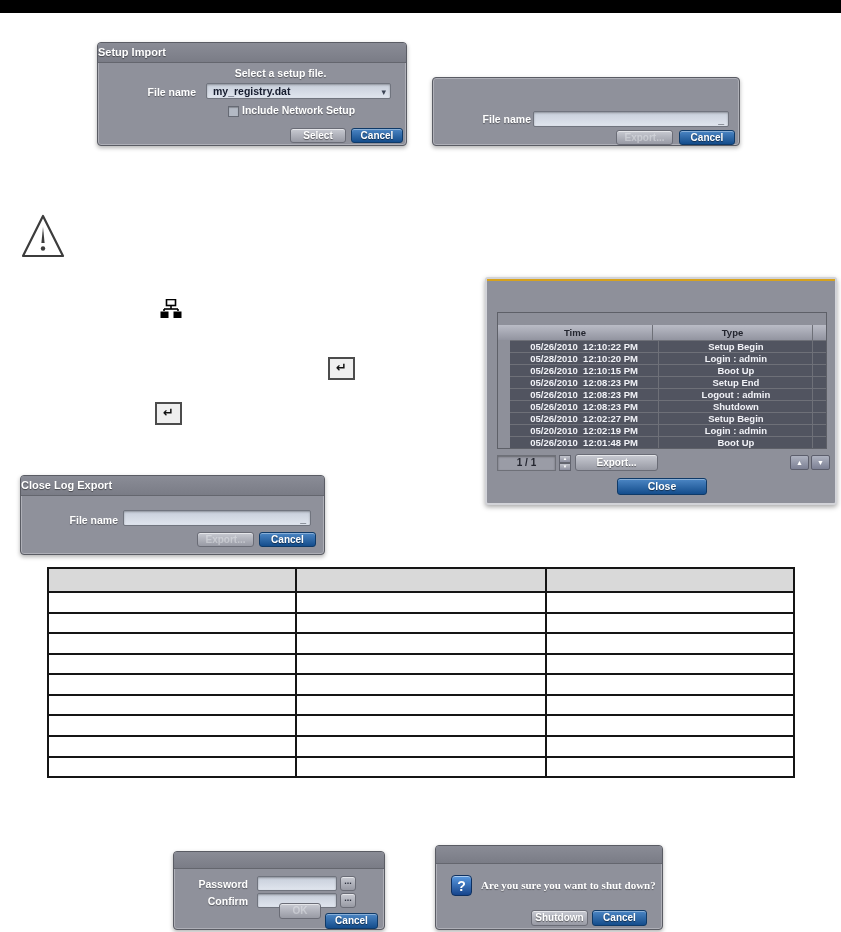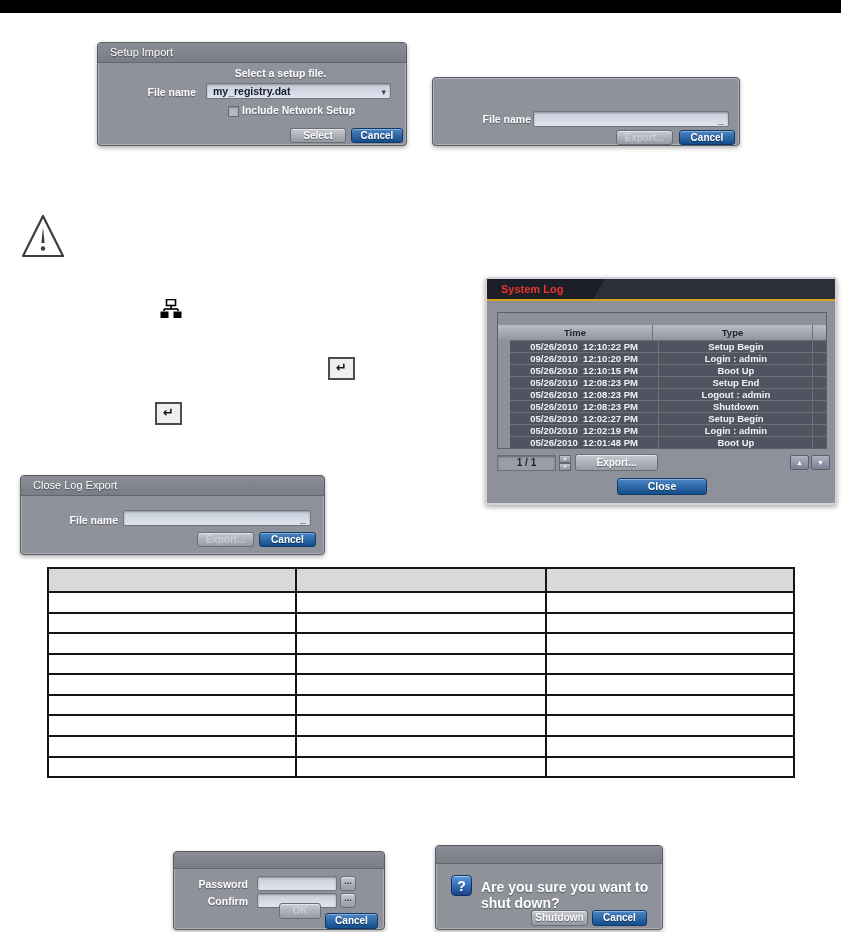--- a/index.html
+++ b/index.html
@@ -3,22 +3,22 @@
 <meta charset="utf-8">
 <style>
   html,body{margin:0;padding:0;}
   body{font-family:"Liberation Sans","DejaVu Sans",sans-serif;}
   #page{position:relative;width:841px;height:932px;background:#ffffff;overflow:hidden;}
 
   
   .dlg{position:absolute;background:#8f919b;border:1px solid #5a5c64;border-radius:4px;
        box-shadow:inset 0 0 0 1px rgba(255,255,255,0.28), 0 2px 4px rgba(0,0,0,0.3);box-sizing:border-box;}
   .dlg-title{height:19px;background:linear-gradient(#8a8c96,#7a7c86);border-bottom:1px solid #64666e;
-       border-radius:3px 3px 0 0;color:#fff;font-weight:normal;font-size:11px;line-height:19px;
-       padding-left:12px;text-shadow:0 1px 1px rgba(0,0,0,0.45);}
+       border-radius:3px 3px 0 0;color:#fff;font-weight:bold;font-size:11px;line-height:19px;
+       text-shadow:0 1px 1px rgba(0,0,0,0.45);}
   .lbl{position:absolute;color:#fff;font-weight:bold;font-size:10.5px;text-shadow:0 1px 1px rgba(0,0,0,0.4);}
   .field{position:absolute;background:linear-gradient(#c7ceda,#e0e5ee);border:1px solid #70747e;
        border-radius:2px;box-shadow:inset 0 1px 2px rgba(0,0,0,0.3);box-sizing:border-box;
        font-size:10.5px;font-weight:bold;color:#161c2e;}
   .field .cursor{position:absolute;right:4px;top:0;line-height:14px;color:#20242e;font-weight:bold;}
   .btn{position:absolute;border-radius:3px;font-weight:bold;font-size:10px;color:#fff;text-align:center;
        text-shadow:0 1px 1px rgba(0,0,0,0.5);box-sizing:border-box;cursor:default;}
   .btn-gray{background:linear-gradient(#c8cad2,#989aa4);border:1px solid #6a6c76;
        box-shadow:inset 0 1px 0 rgba(255,255,255,0.55);}
   .btn-blue{background:linear-gradient(#4c86c4,#144d8c);border:1px solid #0f3a68;
@@ -119,21 +119,21 @@
   #pw-ok{left:105px;top:51px;width:42px;height:16px;line-height:14px;}
   #pw-cancel{left:151px;top:61px;width:53px;height:16px;line-height:14px;}
 
   
   #shutdown-dialog{left:435px;top:845px;width:228px;height:85px;}
   #shutdown-dialog .dlg-title{height:17px;}
   #sd-qicon{position:absolute;left:15px;top:29px;width:21px;height:21px;border-radius:4px;
        background:linear-gradient(#5a9ae0,#16448c);border:1px solid #0e3060;
        box-shadow:inset 0 1px 0 rgba(255,255,255,0.5);color:#fff;font-weight:bold;font-size:14px;
        text-align:center;line-height:20px;box-sizing:border-box;}
-  #sd-message{left:45px;top:33px;width:178px;font-size:14px;}
+  #sd-message{left:45px;top:33px;width:178px;font-size:11px;font-family:Liberation Serif, serif;}
   #sd-shutdown{left:95px;top:64px;width:57px;height:16px;line-height:14px;}
   #sd-cancel{left:156px;top:64px;width:55px;height:16px;line-height:14px;}
 </style>
 </head>
 <body>
 
 <div id="page">
 
   <div class="topbar"></div>
 
@@ -177,39 +177,35 @@
       <line x1="18" y1="10" x2="18" y2="12" stroke="#000" stroke-width="1.6"></line>
       <rect x="0.5" y="12.5" width="8" height="6.5" fill="#000"></rect>
       <rect x="13.5" y="12.5" width="8" height="6.5" fill="#000"></rect>
     </svg>
   </div>
 
   <div class="doc-icon enter-box" id="enter-icon-1">↵</div>
   <div class="doc-icon enter-box" id="enter-icon-2">↵</div>
 
   <div id="system-log">
-    <div class="sl-titlebar">
-      <div class="sl-tab"></div>
-      <div class="sl-title">System Log</div>
-    </div>
     <div class="sl-gold"></div>
     <div class="sl-table">
       <div class="sl-head">
         <div class="sl-hcell sl-time">Time</div>
         <div class="sl-hcell sl-type">Type</div>
         <div class="sl-hcell sl-sb"></div>
       </div>
       <div class="sl-rows">
           <div class="sl-row">
             <div class="sl-c sl-time">05/26/2010  12:10:22 PM</div>
             <div class="sl-c sl-type">Setup Begin</div>
             <div class="sl-c sl-sb"></div>
           </div>
           <div class="sl-row">
-            <div class="sl-c sl-time">09/26/2010  12:10:20 PM</div>
+            <div class="sl-c sl-time">05/28/2010  12:10:20 PM</div>
             <div class="sl-c sl-type">Login : admin</div>
             <div class="sl-c sl-sb"></div>
           </div>
           <div class="sl-row">
             <div class="sl-c sl-time">05/26/2010  12:10:15 PM</div>
             <div class="sl-c sl-type">Boot Up</div>
             <div class="sl-c sl-sb"></div>
           </div>
           <div class="sl-row">
             <div class="sl-c sl-time">05/26/2010  12:08:23 PM</div>

